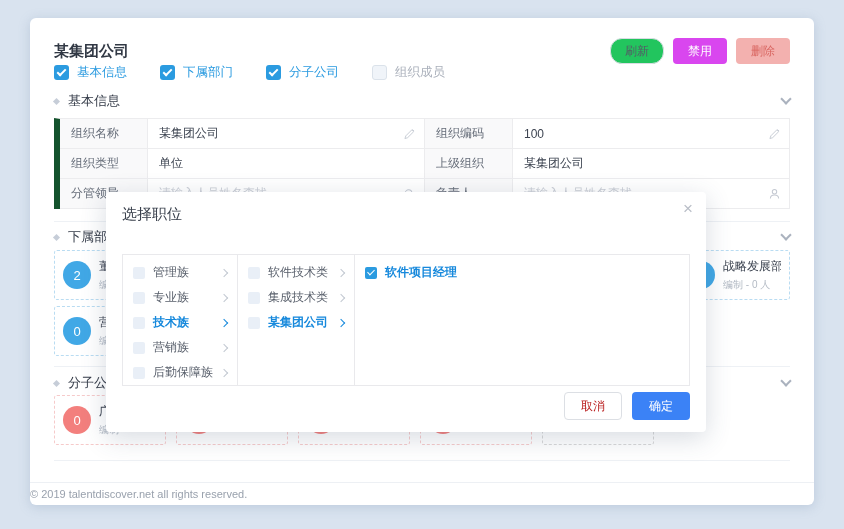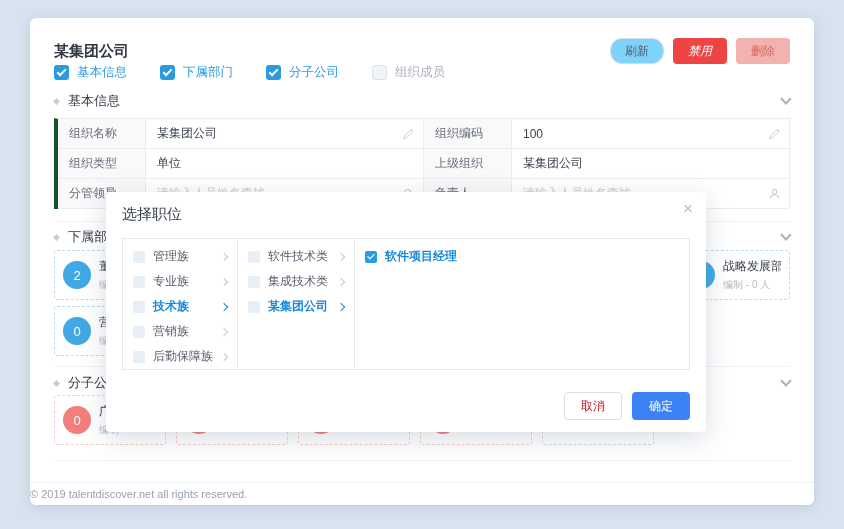--- a/index.html
+++ b/index.html
@@ -8,22 +8,22 @@
 
   .panel { position:absolute; left:30px; top:18px; width:784px; height:487px; background:#fff;
            border-radius:6px; box-shadow:0 2px 12px rgba(110,135,170,.28); }
 
   
   .top { position:absolute; top:20px; left:24px; right:24px; height:26px; display:flex; align-items:center; justify-content:space-between; }
   .page-title { font-size:15px; font-weight:bold; color:#313844; }
   .btns { display:flex; gap:9px; }
   .btn { font-size:12px; padding:5px 14px; border-radius:4px; border:1px solid transparent; cursor:pointer; line-height:1.2;
          font-family:inherit; }
-  .btn-refresh { background:#7dd3fc; border-color:#d9dde3; color:#545b66;border-radius:12px; }
-  .btn-disable { background:#ef4444; color:#fff;font-style:italic; }
+  .btn-refresh { background:#22c55e; border-color:#d9dde3; color:#545b66;border-radius:12px; }
+  .btn-disable { background:#d946ef; color:#fff; }
   .btn-delete  { background:#f3b1af; color:#d96661; }
 
   
   .filters { position:absolute; top:44px; left:24px; height:20px; display:flex; gap:33px; align-items:center; }
   .filter { display:flex; gap:8px; align-items:center; font-size:12.5px; cursor:pointer; }
   .cb { width:15px; height:15px; border-radius:3px; position:relative; flex:none; }
   .cb-on { background:#2b9be0; }
   .cb-on::after { content:""; position:absolute; left:5px; top:2px; width:3px; height:7px;
                   border:solid #fff; border-width:0 2px 2px 0; transform:rotate(45deg); }
   .cb-off { background:#f0f4f9; border:1px solid #dbe2ea; }
@@ -32,21 +32,21 @@
 
   
   .sec-head { position:absolute; left:24px; right:24px; height:18px; display:flex; align-items:center; }
   .bullet { width:5px; height:5px; background:#c6cdd8; transform:rotate(45deg); margin-right:9px; flex:none; }
   .sec-title { font-size:13px; color:#333a47; }
   .chev { margin-left:auto; width:8px; height:8px; border-left:2px solid #aab2be; border-bottom:2px solid #aab2be;
           transform:rotate(-45deg); margin-top:-4px; cursor:pointer; }
 
   
   .ftable { position:absolute; top:100px; left:24px; right:24px; display:grid;
-            grid-template-columns:88px 1fr 88px 1fr; border-top:1px solid #ececee; border-left:4px solid #14532d; font-size:12px; }
+            grid-template-columns:88px 1fr 88px 1fr; border-top:1px solid #ececee; border-left:6px solid #14532d; font-size:12px; }
   .tcell { height:30px; border-right:1px solid #ececee; border-bottom:1px solid #ececee;
            display:flex; align-items:center; padding:0 11px; position:relative; background:#fff; }
   .tlabel { background:#f9f9fa; color:#666d79; }
   .tvalue { color:#3c4350; }
   .ph { color:#c9cdd5; }
   .cell-icon { position:absolute; right:9px; top:50%; transform:translateY(-50%); color:#c4c9d2; display:flex; }
 
   .divider { position:absolute; left:24px; right:24px; height:1px; background:#eef1f5; }
 
   
@@ -69,21 +69,21 @@
   
   .pfooter { position:absolute; left:0; right:0; bottom:0; height:23px; border-top:1px solid #edf0f4;
              display:flex; align-items:center; padding-right:14px;
              font-size:11px; color:#99a1ad; border-radius:0 0 6px 6px; }
 
   
   .modal { position:absolute; left:106px; top:192px; width:600px; height:240px; background:#fff;
            border-radius:4px; box-shadow:0 6px 26px rgba(55,75,105,.20); z-index:10; }
   .modal-title { position:absolute; left:16px; top:13px; font-size:15px; color:#3a414d; }
   .modal-close { position:absolute; right:13px; top:8px; font-size:17px; color:#b9bec7; cursor:pointer; line-height:1; }
-  .cascader { position:absolute; left:16px; right:16px; top:46px; height:132px; border:1px solid #e9e9ec; display:flex; }
+  .cascader { position:absolute; left:16px; right:16px; top:62px; height:132px; border:1px solid #e9e9ec; display:flex; }
   .ccol { width:115px; border-right:1px solid #e9e9ec; padding-top:5px; }
   .ccol2 { width:117px; }
   .ccol3 { flex:1; border-right:none; }
   .crow { height:25px; display:flex; align-items:center; padding:0 10px; font-size:12px; color:#575e6a; cursor:pointer; }
   .cb2 { width:12px; height:12px; border-radius:2px; background:#e9eff7; position:relative; flex:none; }
   .cb2-on { background:#2b9be0; }
   .cb2-on::after { content:""; position:absolute; left:4px; top:1px; width:3px; height:6px;
                    border:solid #fff; border-width:0 1.5px 1.5px 0; transform:rotate(45deg); }
   .clbl { margin-left:8px; }
   .arr { margin-left:auto; width:6px; height:6px; border-right:1.5px solid #c2c8d1; border-top:1.5px solid #c2c8d1;

